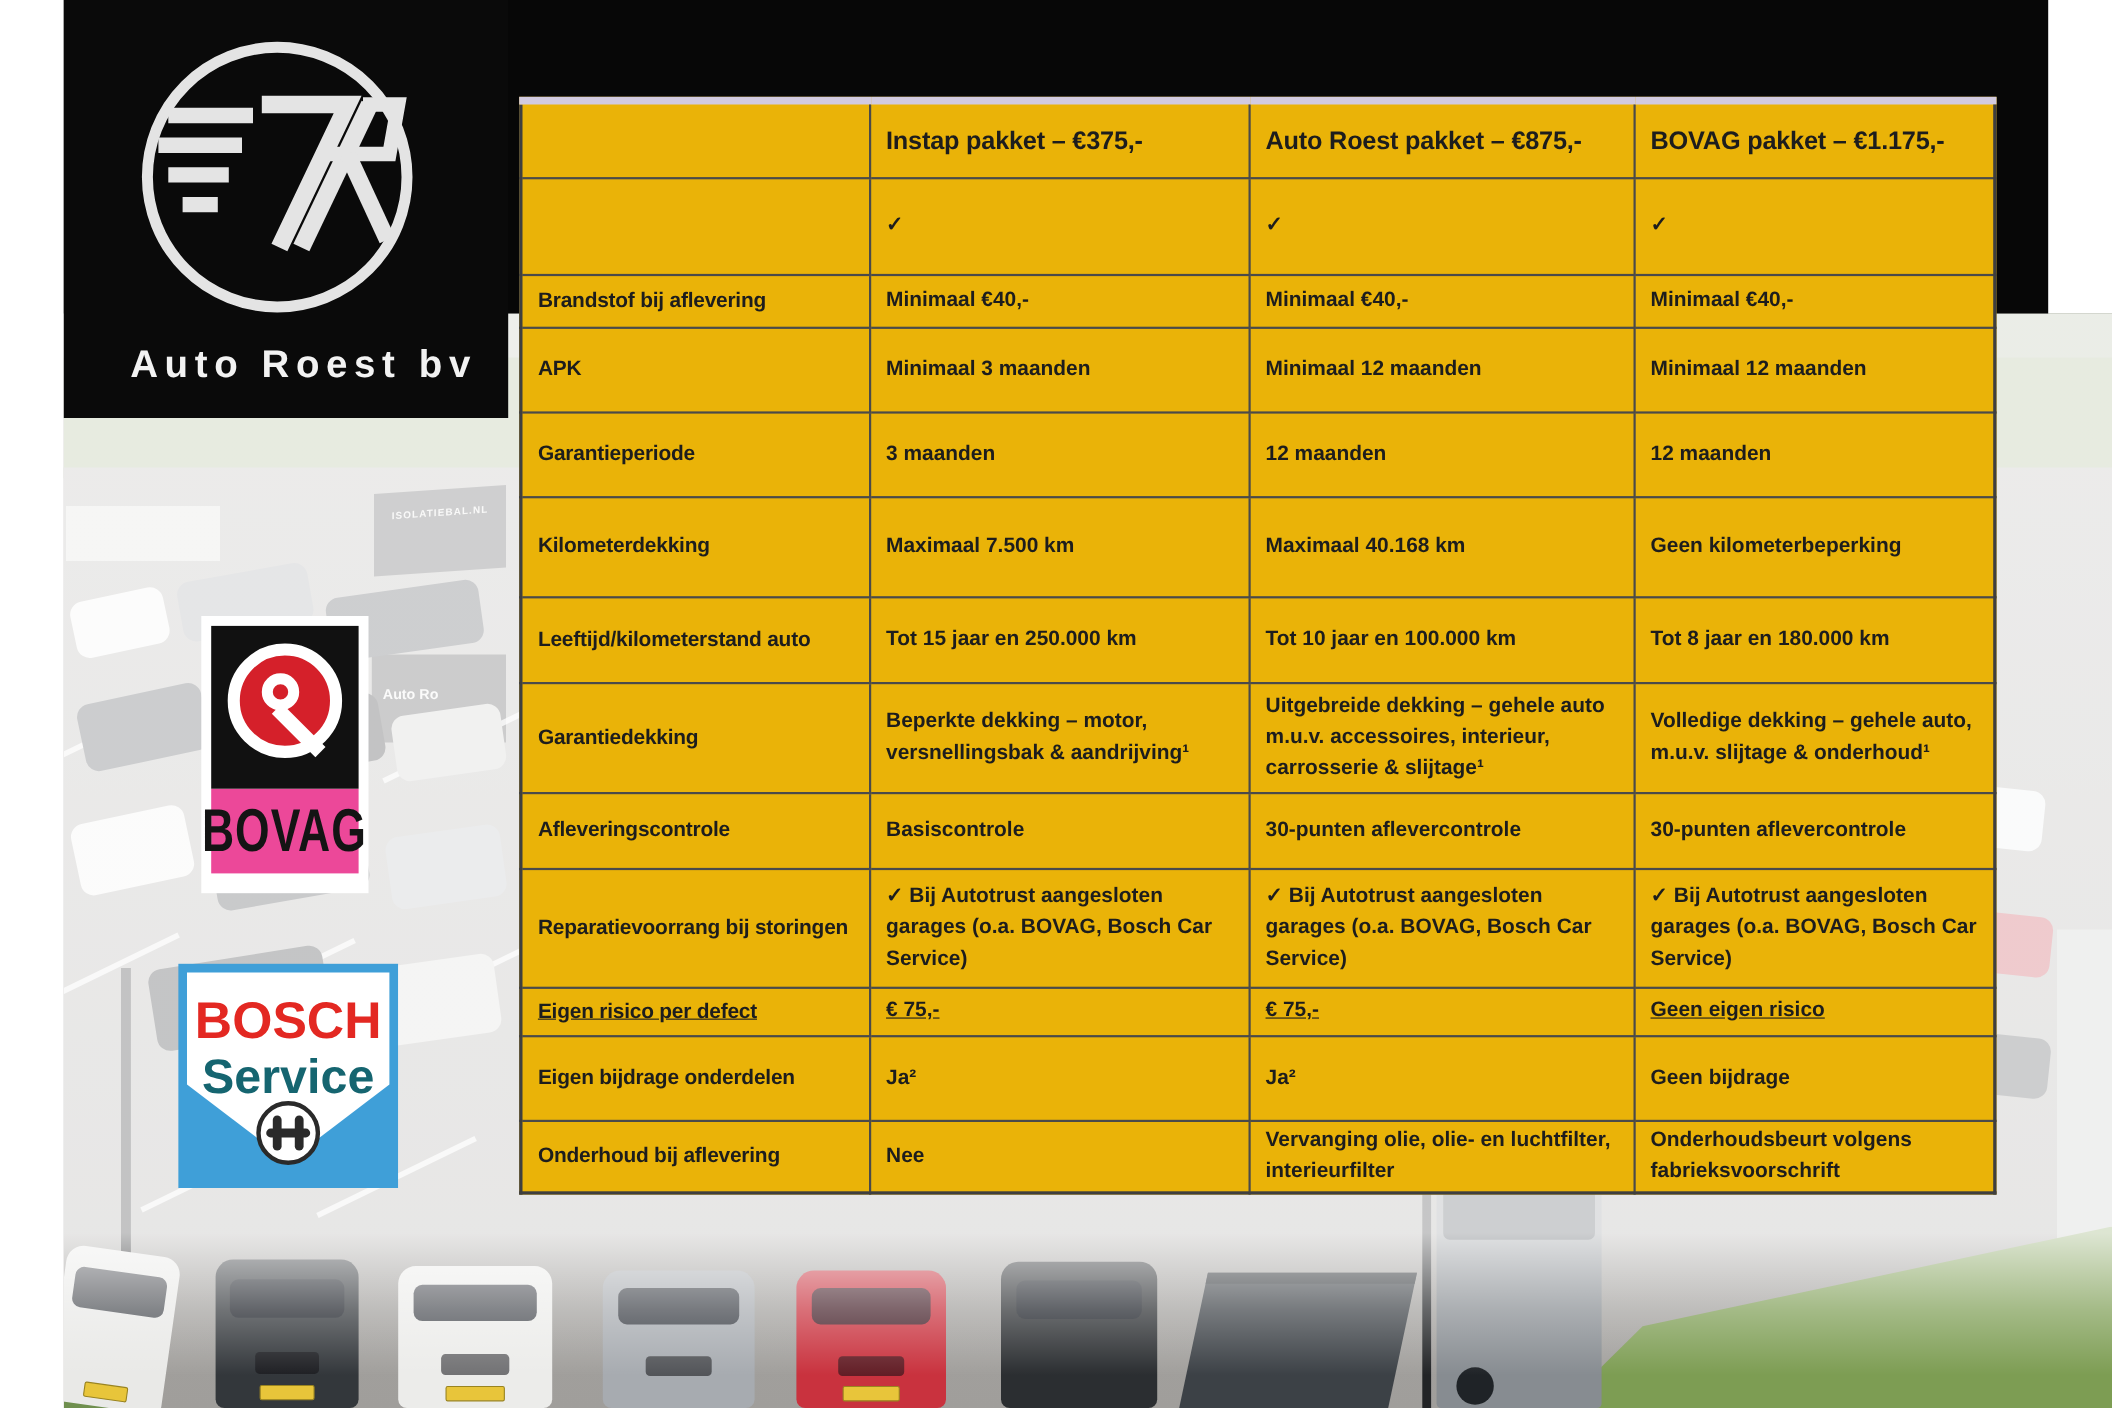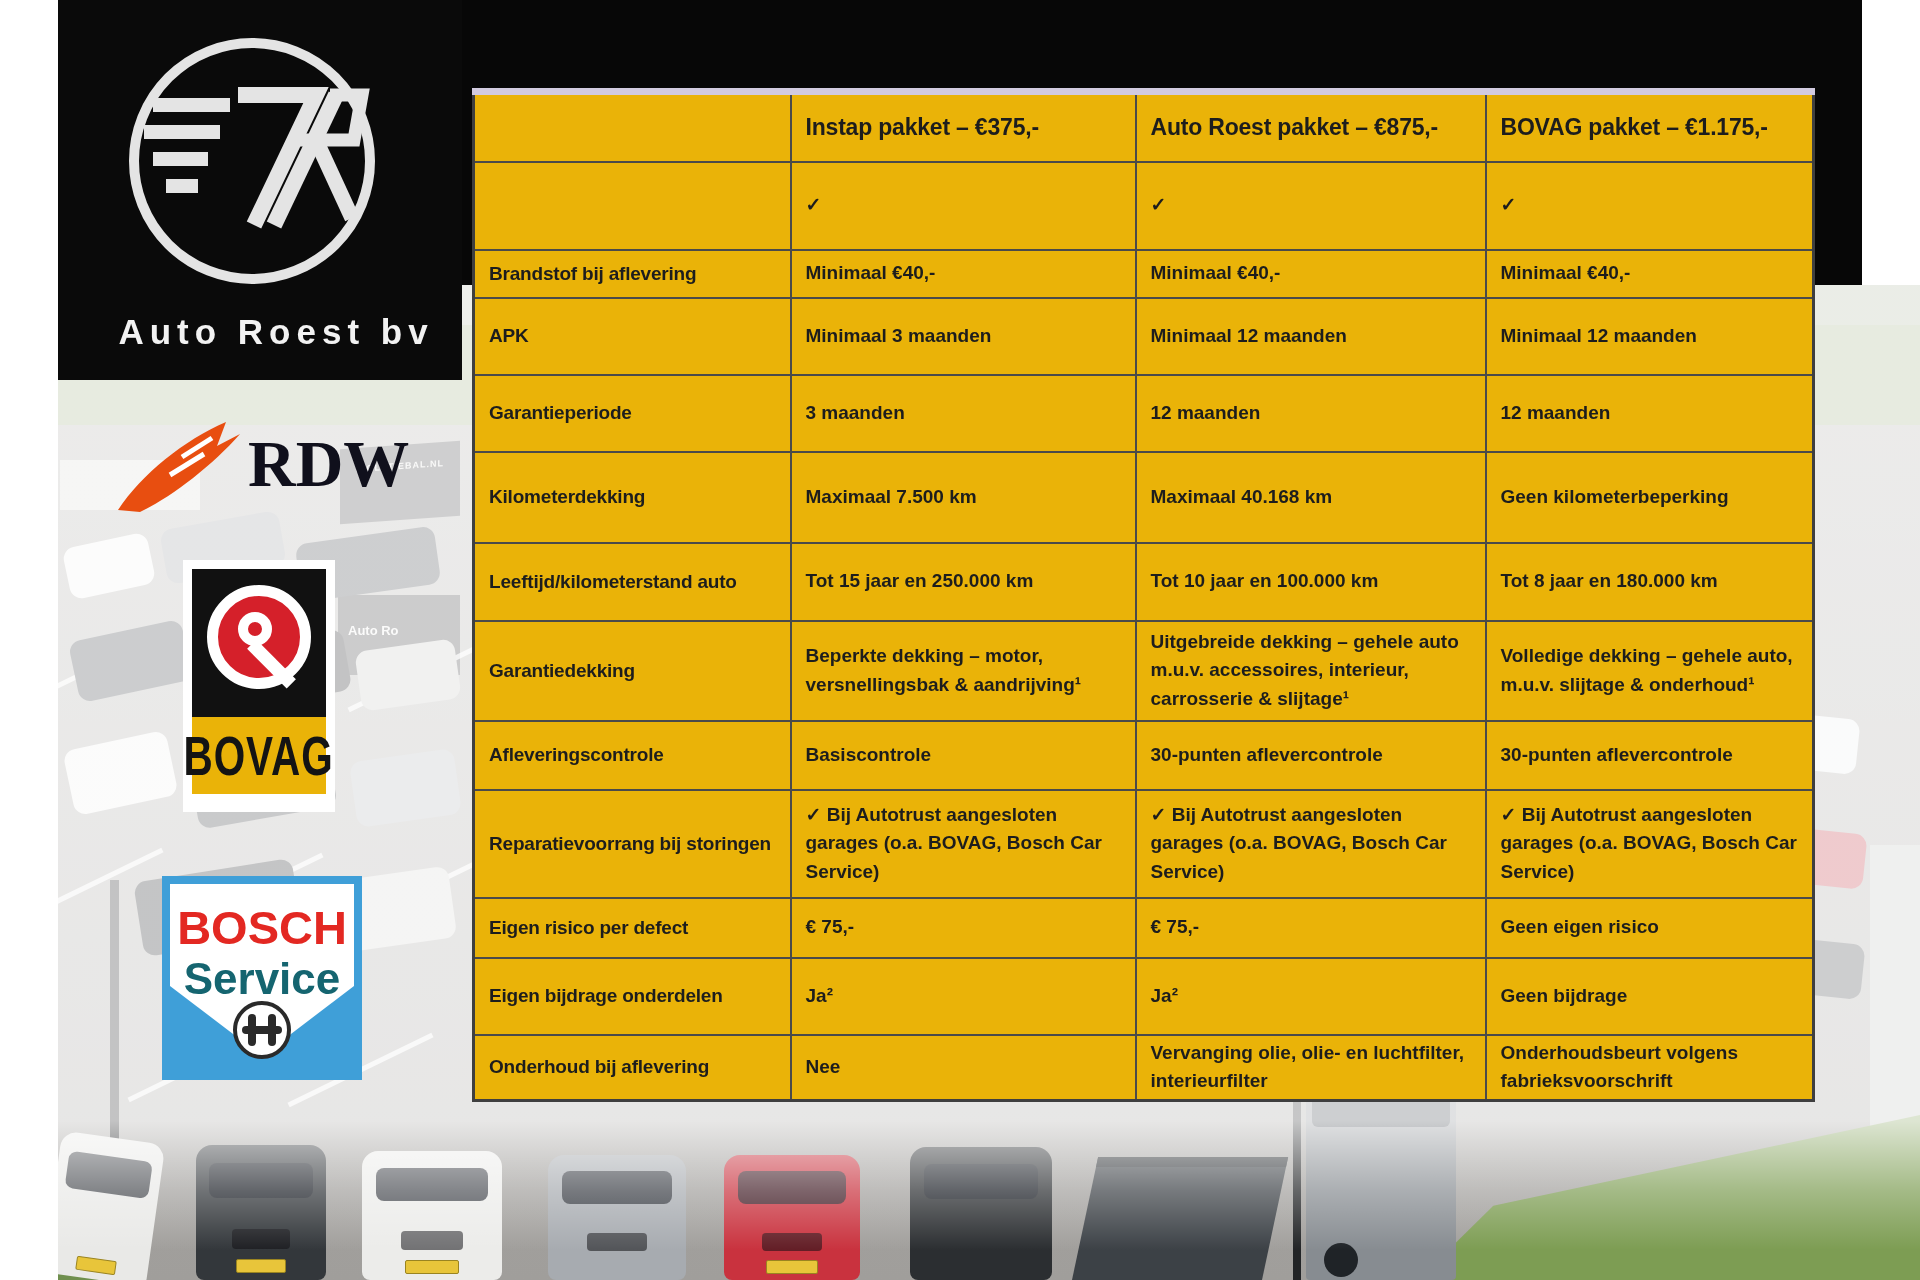--- a/index.html
+++ b/index.html
@@ -37,33 +37,33 @@
   .company-name{position:absolute;left:16px;top:312px;width:100%;text-align:center;color:#f2f2f2;font-size:35px;font-weight:bold;letter-spacing:6px;}
 
   
   .rdw{position:absolute;left:112px;top:412px;width:306px;height:104px;display:flex;align-items:center;}
   .rdw-text{font-family:"Liberation Serif",serif;font-weight:bold;font-size:66px;color:#10101c;margin-left:4px;}
   .bovag{position:absolute;left:183px;top:560px;width:152px;height:252px;background:#ffffff;padding:9px;box-sizing:border-box;}
   .bovag-top{position:relative;height:148px;background:#111111;}
   .bovag-ring{position:absolute;left:15px;top:16px;width:104px;height:104px;border:11px solid #ffffff;border-radius:50%;background:#d5202a;box-sizing:border-box;}
   .bovag-keyring{position:absolute;left:20px;top:16px;width:34px;height:34px;border:10px solid #ffffff;border-radius:50%;box-sizing:border-box;}
   .bovag-keybar{position:absolute;left:47px;top:40px;width:13px;height:56px;background:#ffffff;transform:rotate(-45deg);}
-  .bovag-bottom{height:77px;background:#eab308;display:flex;align-items:center;justify-content:center;}
+  .bovag-bottom{height:77px;background:#ec4899;display:flex;align-items:center;justify-content:center;}
   .bovag-word{font-size:44px;font-weight:bold;color:#141414;transform:scale(.92,1.25);letter-spacing:1px;}
   .bosch{position:absolute;left:162px;top:876px;width:200px;height:204px;}
 
   
   .pkg{position:absolute;left:472px;top:88px;width:1340px;border-collapse:collapse;background:#eab308;border:3px solid #3f3f3f;table-layout:fixed;font-weight:bold;color:#1d1d1d;}
   .pkg th,.pkg td{border:2px solid #4a4a4a;padding:0 14px 0 14px;vertical-align:middle;text-align:left;overflow:hidden;}
   .pkg th{font-size:23px;letter-spacing:-0.2px;border-top:7px solid #d2cbe0;}
   .pkg td.l{font-size:19px;letter-spacing:-0.2px;}
   .pkg td.v{font-size:19px;line-height:1.5;}
   tr.rh0{height:70px;}  tr.rh1{height:88px;}  tr.rh2{height:48px;}  tr.rh3{height:86px;}
   tr.rh4{height:77px;}  tr.rh5{height:77px;}  tr.rh6{height:91px;}  tr.rh7{height:78px;}
-  tr.rh8{height:100px;} tr.rh9{height:69px;}  tr.rh10{height:108px;}tr.rh11{height:60px;}
+  tr.rh8{height:100px;} tr.rh9{height:69px;}  tr.rh10{height:108px;}tr.rh11{height:44px;text-decoration:underline;}
   tr.rh12{height:77px;} tr.rh13{height:66px;}
 </style>
 </head>
 <body>
 
 <div class="stage">
 
   <div class="photo">
     <div class="band-trees"></div>
     <div class="tree-blob" style="left:40px;top:4px;width:200px;height:52px;"></div>
@@ -154,28 +154,20 @@
         <path d="M108,186 H140" stroke-width="14"></path>
         <path d="M180,95 L258,95 L196,225" stroke-width="16"></path>
         <path d="M278,95 L216,225" stroke-width="16"></path>
         <path d="M272,95 L304,95 L296,140 L240,140" stroke-width="13"></path>
         <path d="M258,140 L294,218" stroke-width="15"></path>
       </g>
     </svg>
     <div class="company-name">Auto Roest bv</div>
   </div>
 
-  <div class="rdw">
-    <svg width="132" height="104" viewBox="0 0 132 104">
-      <path d="M6,98 C30,62 72,28 114,10 L105,34 L128,22 C100,54 58,86 28,100 Z" fill="#e84e10"></path>
-      <path d="M70,45 L100,26" stroke="#ffffff" stroke-width="5" fill="none"></path>
-      <path d="M58,63 L92,42" stroke="#ffffff" stroke-width="5" fill="none"></path>
-    </svg>
-    <div class="rdw-text">RDW</div>
-  </div>
 
   <div class="bovag">
     <div class="bovag-top">
       <div class="bovag-ring">
         <div class="bovag-keyring"></div>
         <div class="bovag-keybar"></div>
       </div>
     </div>
     <div class="bovag-bottom">
       <span class="bovag-word">BOVAG</span>

